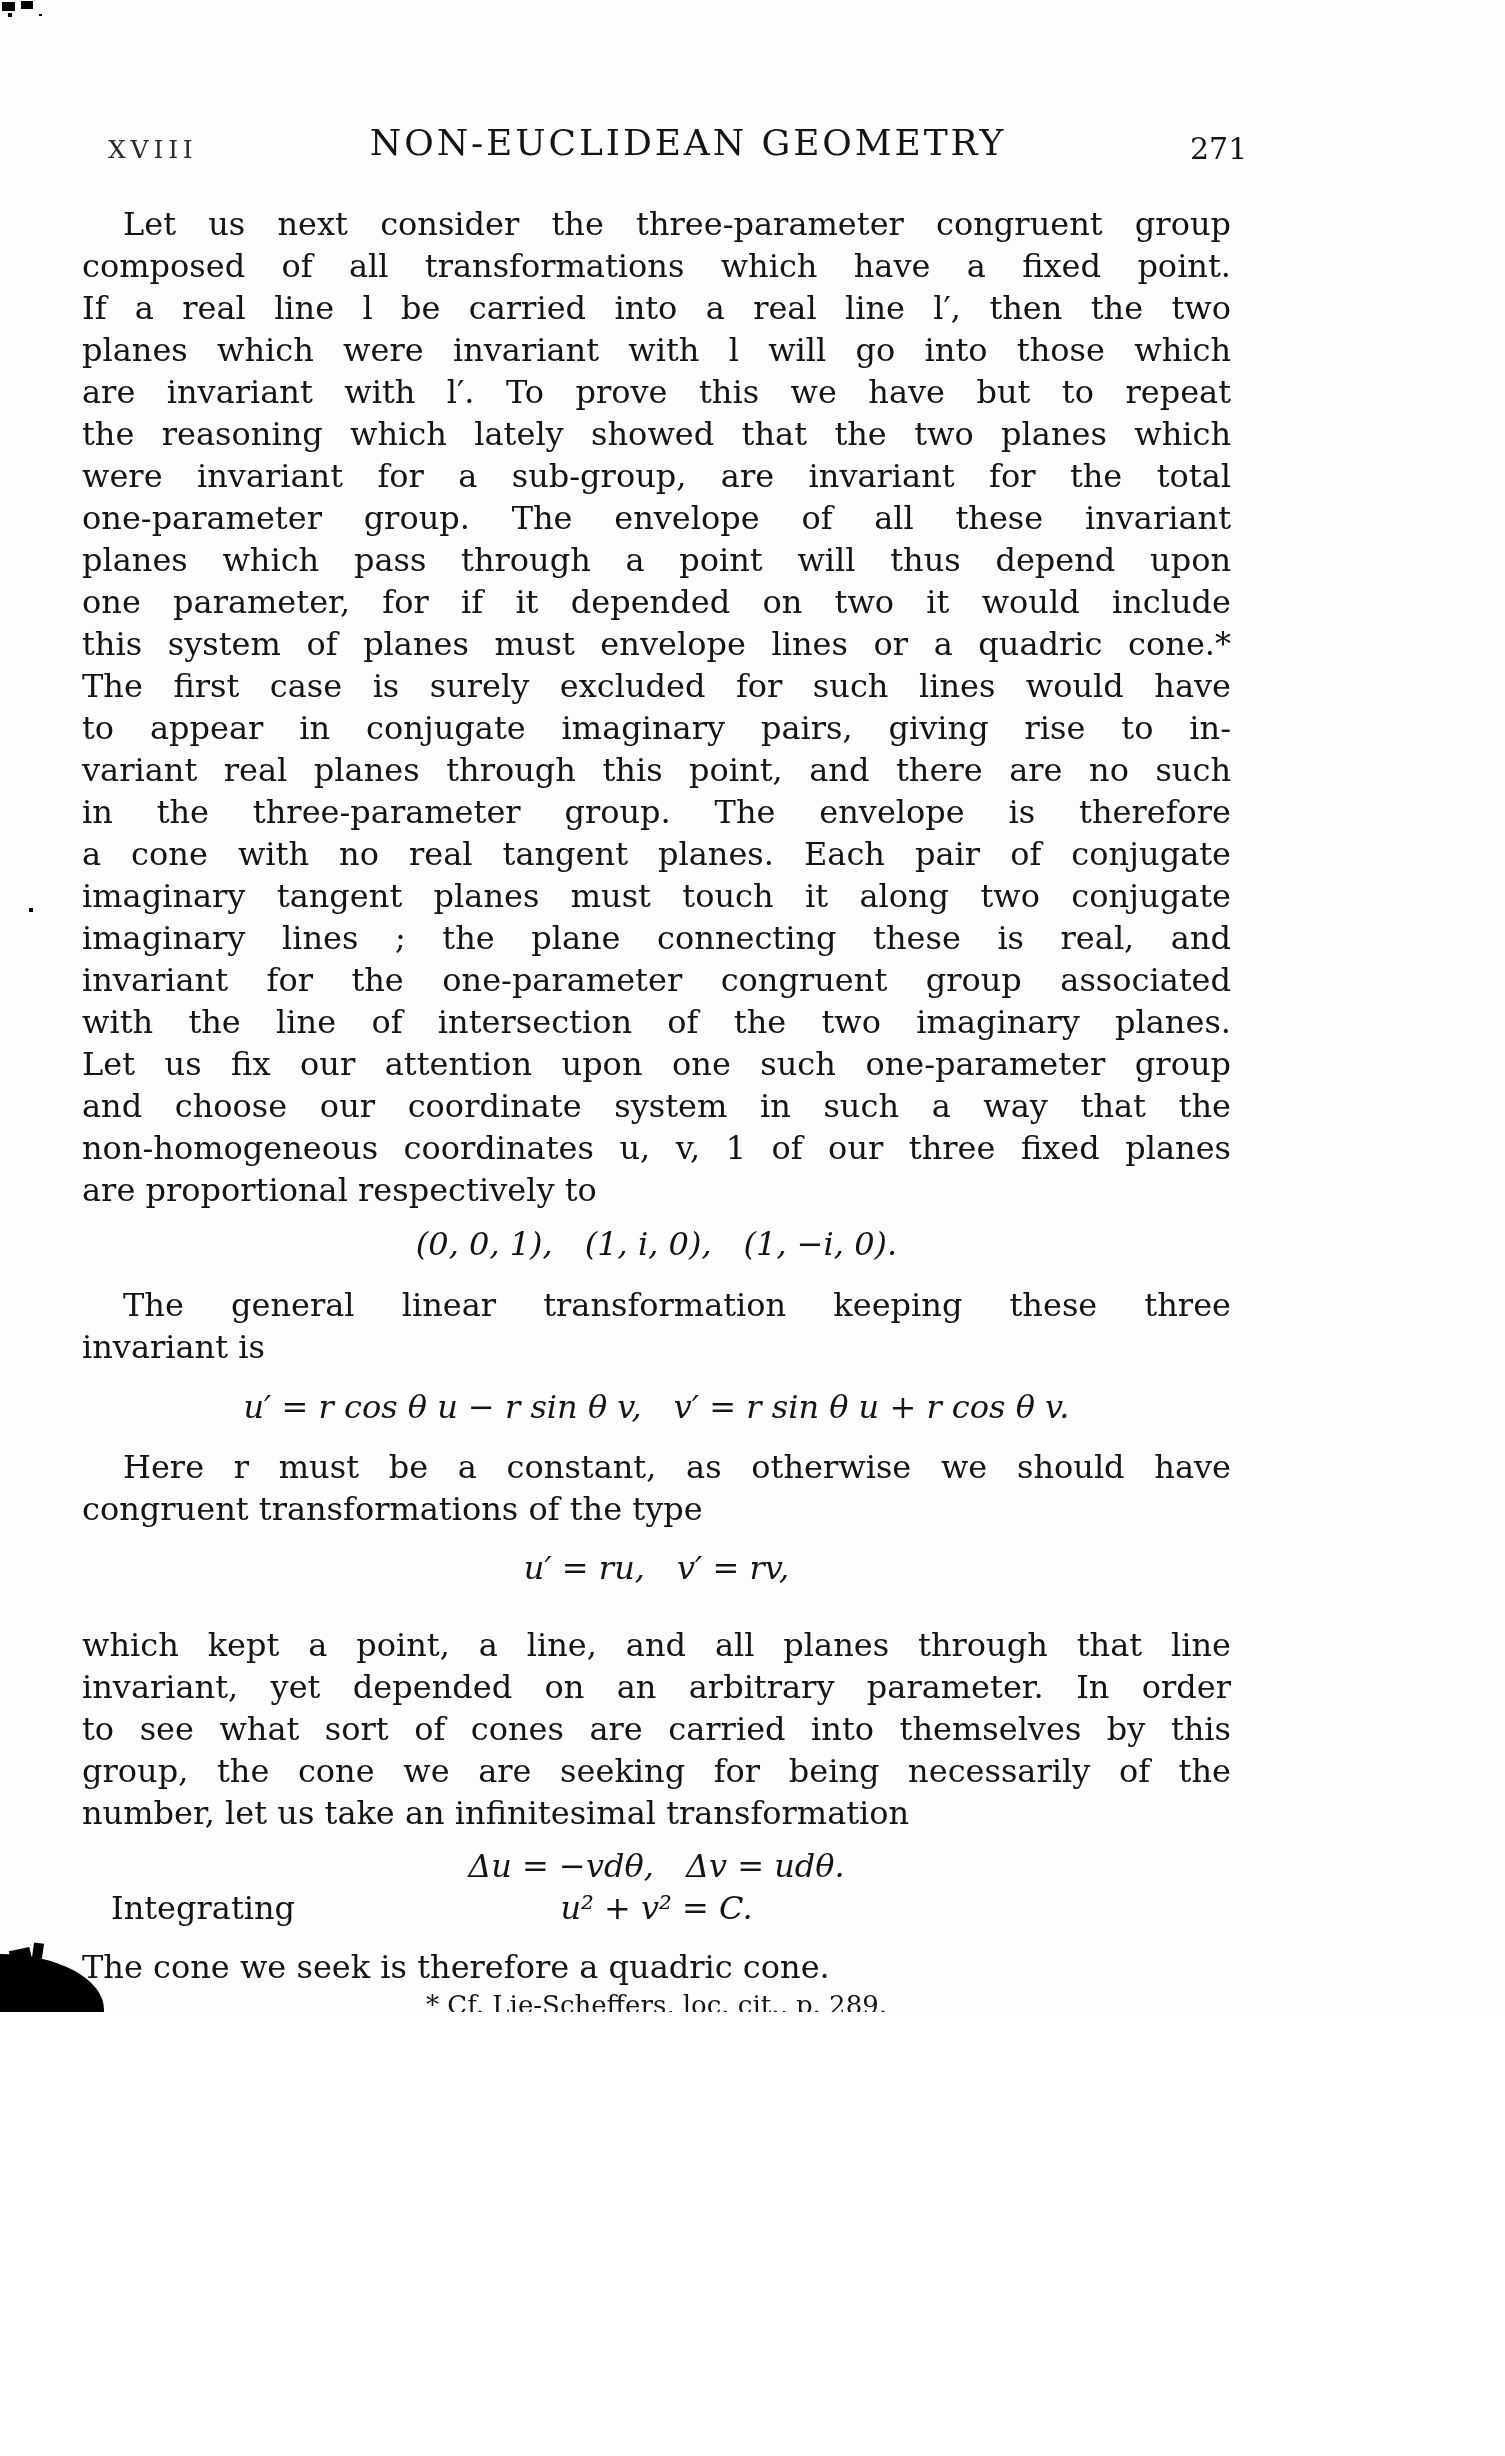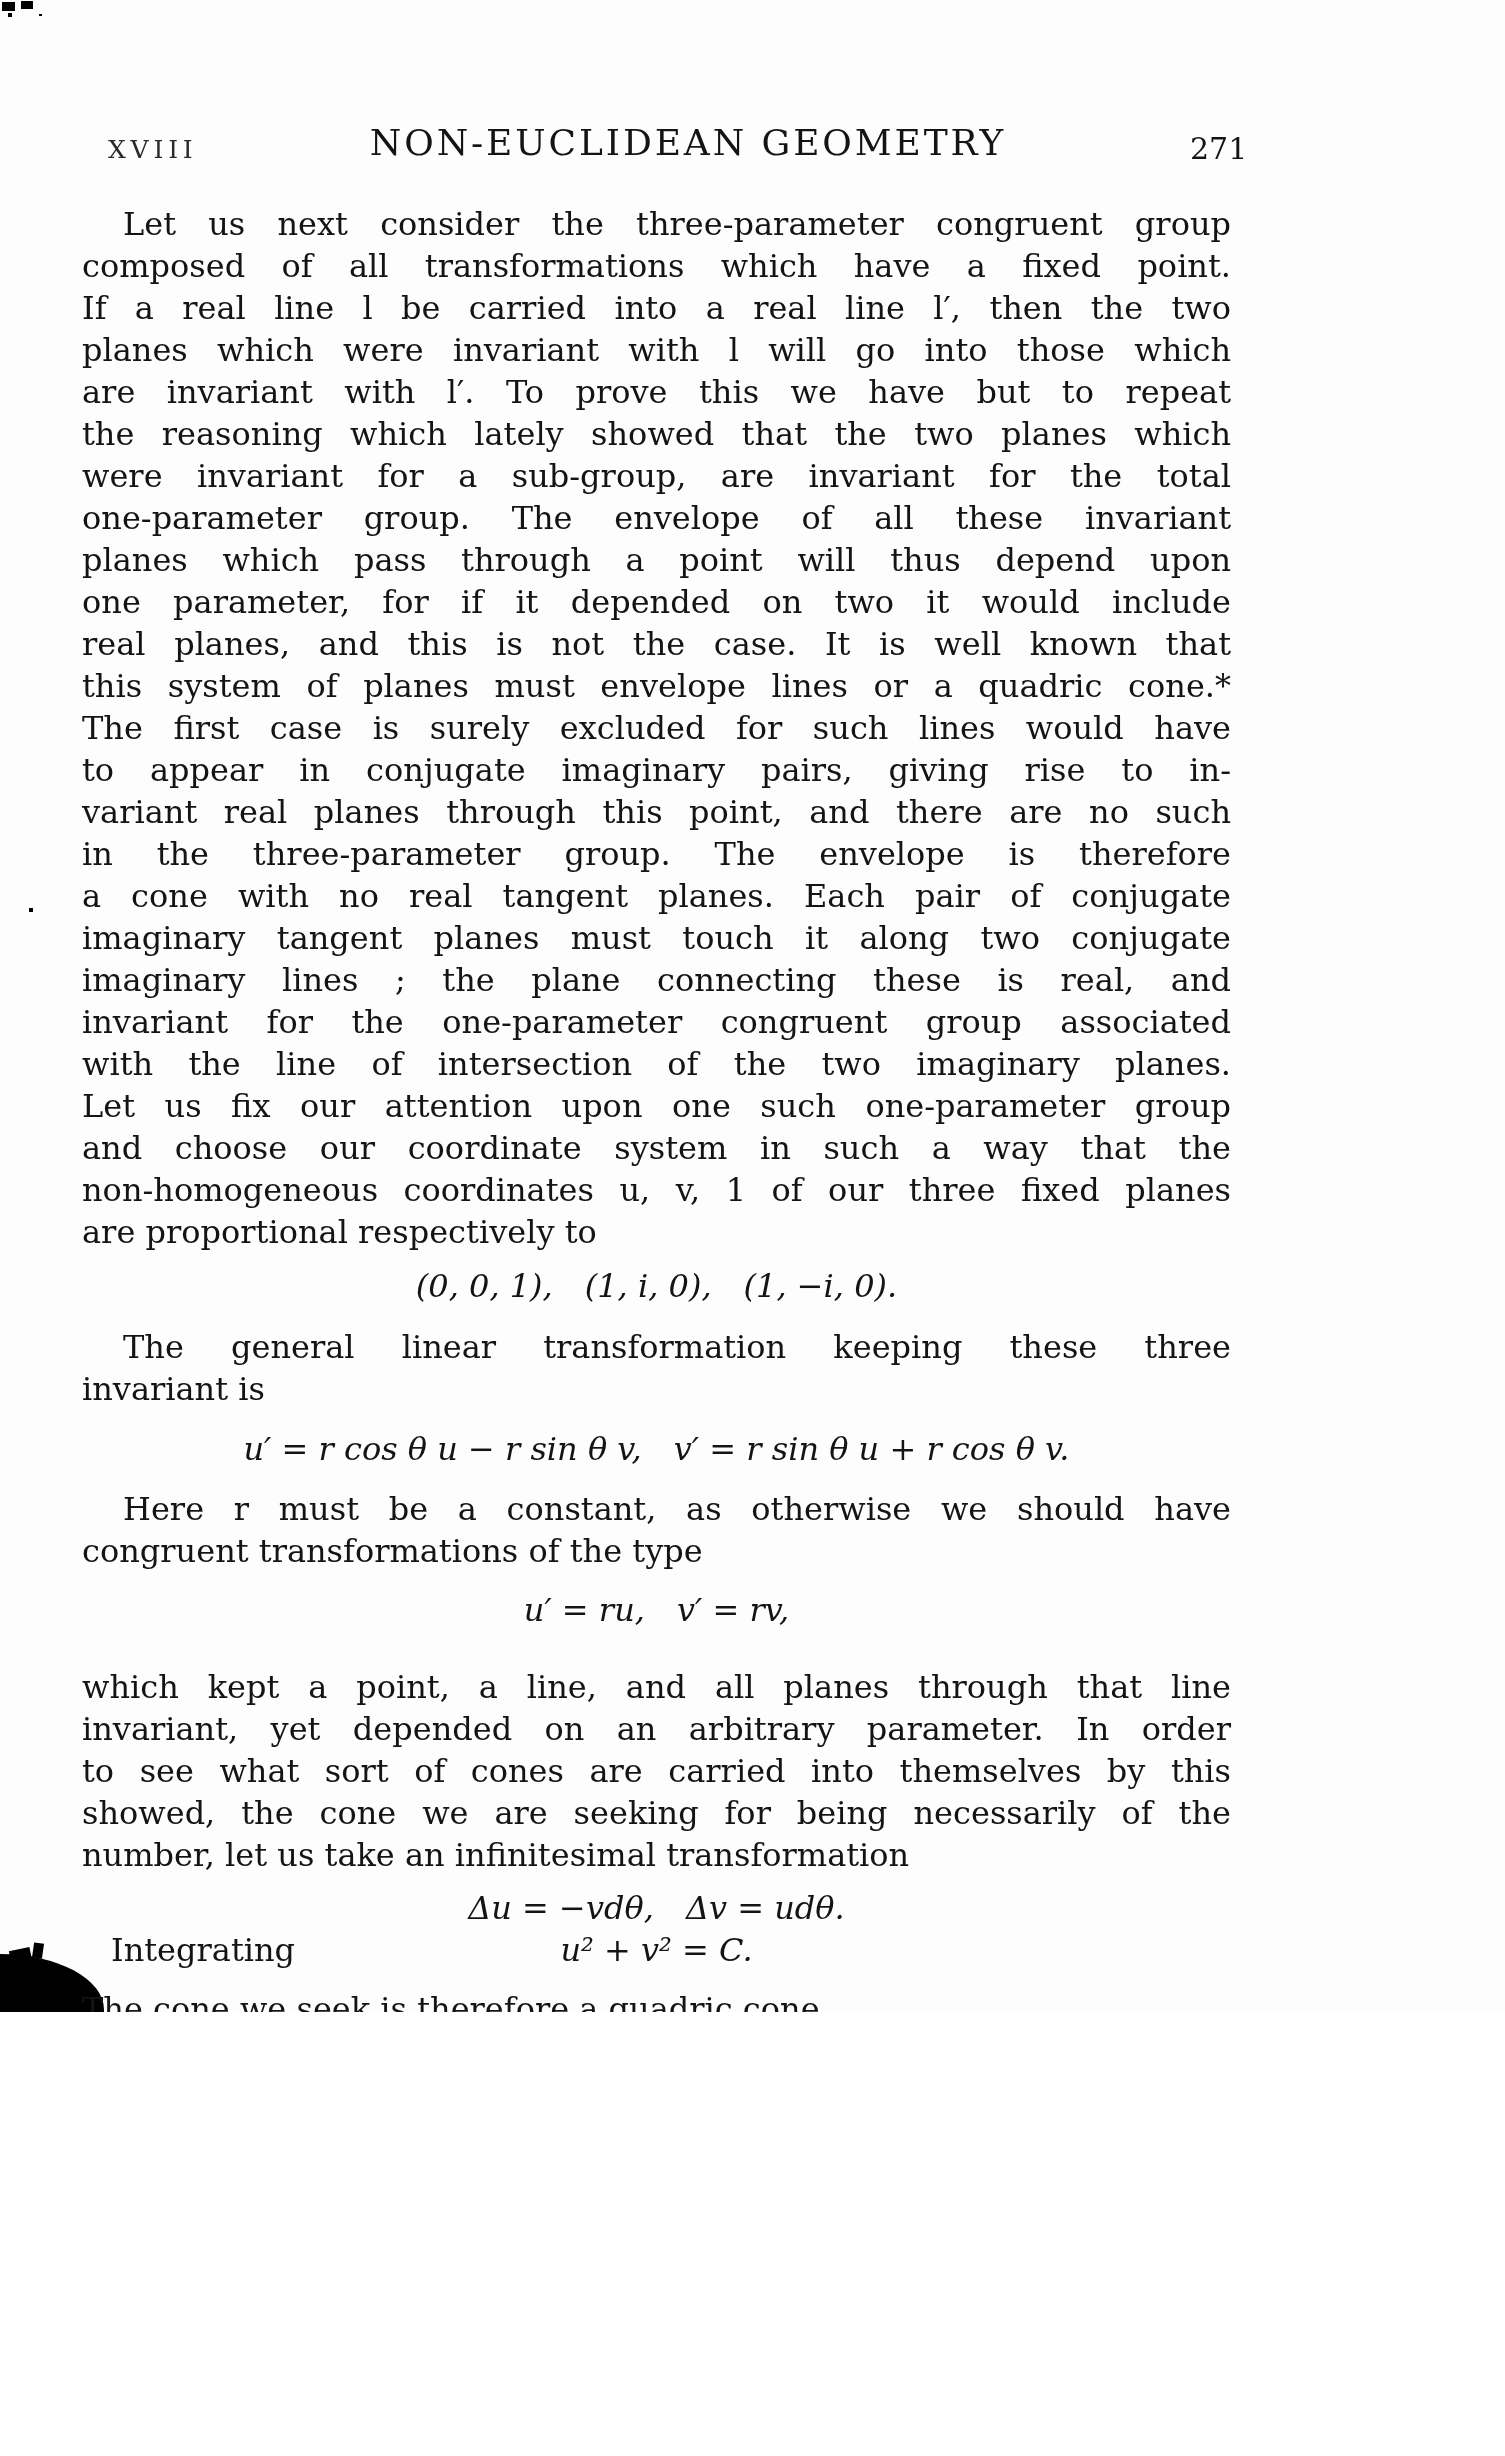--- a/index.html
+++ b/index.html
@@ -149,21 +149,20 @@
     <div class="line indent">Let us next consider the three-parameter congruent group</div>
     <div class="line">composed of all transformations which have a fixed point.</div>
     <div class="line">If a real line l be carried into a real line l′, then the two</div>
     <div class="line">planes which were invariant with l will go into those which</div>
     <div class="line">are invariant with l′.  To prove this we have but to repeat</div>
     <div class="line">the reasoning which lately showed that the two planes which</div>
     <div class="line">were invariant for a sub-group, are invariant for the total</div>
     <div class="line">one-parameter group.  The envelope of all these invariant</div>
     <div class="line">planes which pass through a point will thus depend upon</div>
     <div class="line">one parameter, for if it depended on two it would include</div>
-    <div class="line">real planes, and this is not the case.  It is well known that</div>
     <div class="line">this system of planes must envelope lines or a quadric cone.*</div>
     <div class="line">The first case is surely excluded for such lines would have</div>
     <div class="line">to appear in conjugate imaginary pairs, giving rise to in-</div>
     <div class="line">variant real planes through this point, and there are no such</div>
     <div class="line">in the three-parameter group.  The envelope is therefore</div>
     <div class="line">a cone with no real tangent planes.  Each pair of conjugate</div>
     <div class="line">imaginary tangent planes must touch it along two conjugate</div>
     <div class="line">imaginary lines ; the plane connecting these is real, and</div>
     <div class="line">invariant for the one-parameter congruent group associated</div>
     <div class="line">with the line of intersection of the two imaginary planes.</div>
@@ -180,21 +179,21 @@
     <div class="formula f2">u′ = r cos θ u − r sin θ v, v′ = r sin θ u + r cos θ v.</div>
 
     <div class="line indent p3">Here r must be a constant, as otherwise we should have</div>
     <div class="line last">congruent transformations of the type</div>
 
     <div class="formula f3">u′ = ru, v′ = rv,</div>
 
     <div class="line p4">which kept a point, a line, and all planes through that line</div>
     <div class="line">invariant, yet depended on an arbitrary parameter.  In order</div>
     <div class="line">to see what sort of cones are carried into themselves by this</div>
-    <div class="line">showed, the cone we are seeking for being necessarily of the</div>
+    <div class="line">group, the cone we are seeking for being necessarily of the</div>
     <div class="line last">number, let us take an infinitesimal transformation</div>
 
     <div class="formula f4">Δu = −vdθ, Δv = udθ.</div>
 
     <div class="integrating-row">
       <span class="integrating-label">Integrating</span>
       <div class="integrating-formula">u² + v² = C.</div>
     </div>
 
     <div class="conclusion">The cone we seek is therefore a quadric cone.</div>

